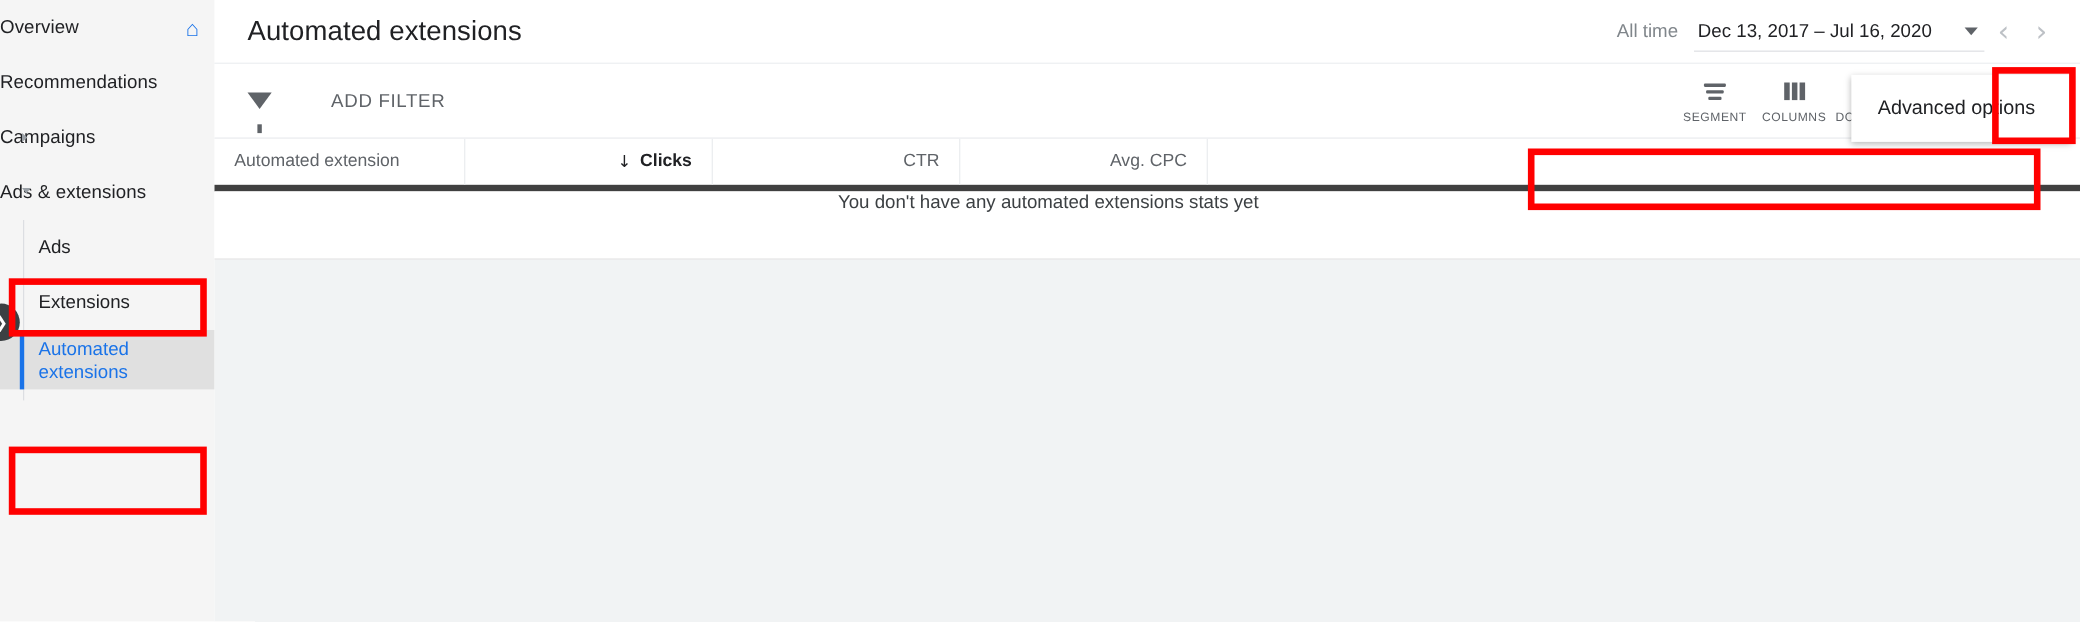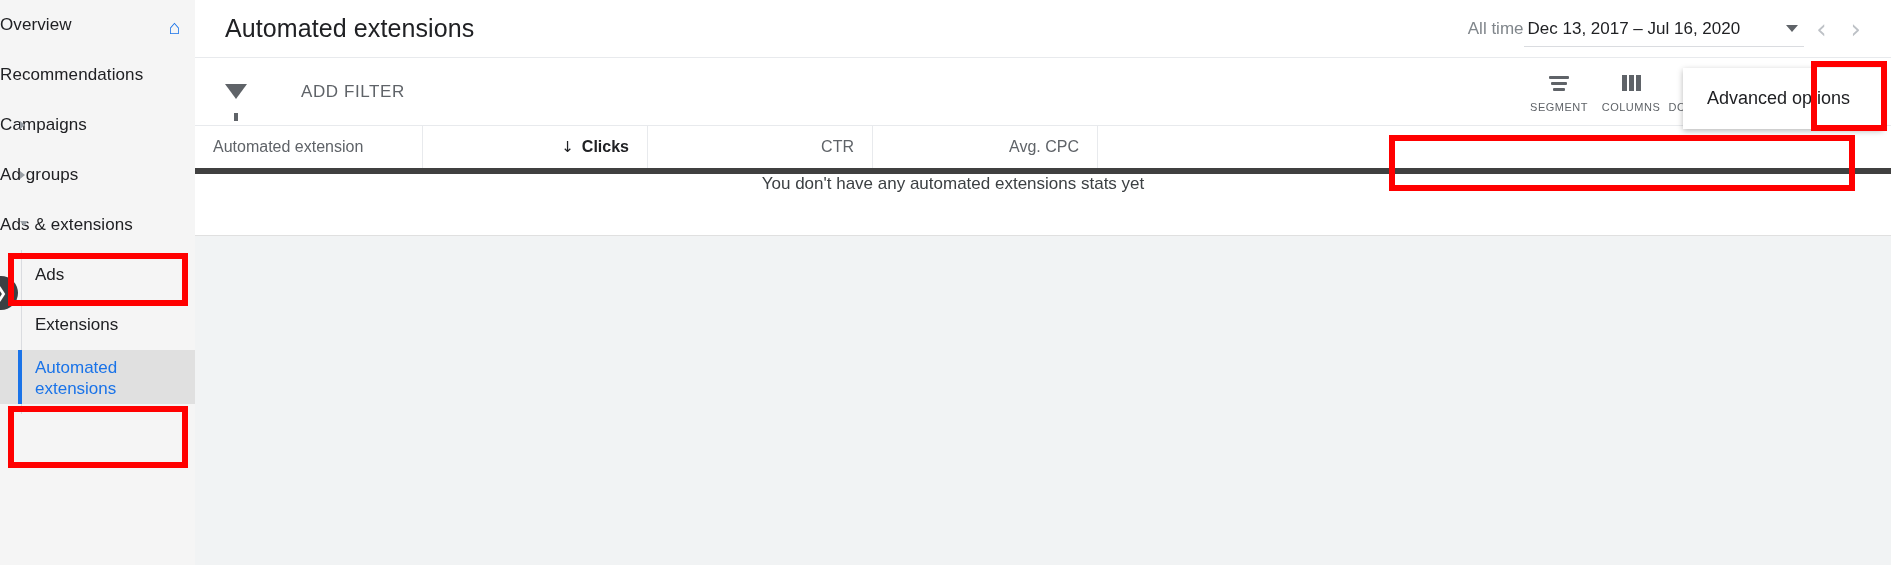--- a/index.html
+++ b/index.html
@@ -114,29 +114,28 @@
     letter-spacing: .1px;
   }
   .daterange {
     position: absolute;
     right: 18px; top: 0;
     height: 58px;
     display: flex;
     align-items: center;
     gap: 0;
   }
-  .dr-preset { font-size: 17px; color: #80868b; }
+  .dr-preset { font-size: 17px; color: #80868b; margin-right: 14px; }
   .dr-box {
     display: flex; align-items: center;
     border-bottom: 1px solid #dadce0;
     height: 36px;
     padding: 0 6px 0 4px;
     min-width: 245px;
     justify-content: space-between;
-    gap: 16px;
   }
   .dr-text { font-size: 17px; color: #202124; white-space: nowrap; }
   .dr-caret {
     width: 0; height: 0;
     border-left: 6px solid transparent;
     border-right: 6px solid transparent;
     border-top: 7px solid #5f6368;
     margin-left: 30px;
   }
   .chev {
@@ -299,24 +298,20 @@
 
     <div class="nav-item">
       <span class="label">Recommendations</span>
     </div>
 
     <div class="nav-item">
       <span class="caret"></span>
       <span class="label">Campaigns</span>
     </div>
 
-    <div class="nav-item">
-      <span class="caret"></span>
-      <span class="label">Ad groups</span>
-    </div>
 
 
     <div class="nav-item">
       <span class="caret open"></span>
       <span class="label">Ads &amp; extensions</span>
     </div>
 
     <div class="sub-list">
       <div class="sub-item">
         <span class="label">Ads</span>

